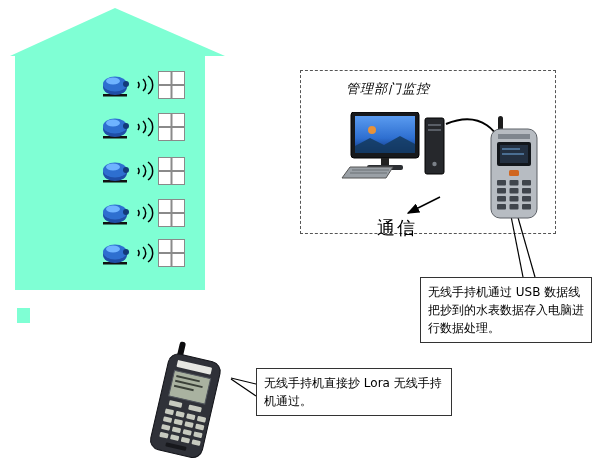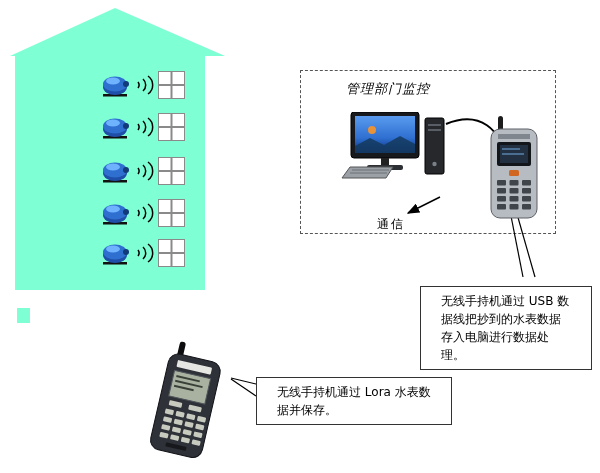--- a/index.html
+++ b/index.html
@@ -42,29 +42,29 @@
   }
   .panel-label {
     position:absolute; left:346px; top:80px; font-size:13px; letter-spacing:1px; z-index:2;font-style:italic;
   }
 
   .monitor-wrap  { position:absolute; left:350px; top:112px; z-index:2; }
   .keyboard-wrap { position:absolute; left:341px; top:165px; z-index:2; }
   .tower-wrap    { position:absolute; left:424px; top:116px; z-index:2; }
   .handheld1-wrap{ position:absolute; left:488px; top:116px; z-index:2; }
 
-  .comm-label { position:absolute; left:377px; top:216px; font-size:12px; letter-spacing:2px; z-index:2; }
+  .comm-label { position:absolute; left:377px; top:216px; font-size:18px; letter-spacing:2px; z-index:2; }
 
   
   .overlay { position:absolute; left:0; top:0; z-index:1; pointer-events:none; }
 
   
   .note {
     position:absolute; background:#fff; border:1px solid #333;
-    font-size:12px; line-height:1.5; padding:5px 20px; z-index:3;margin-top:9px;
+    font-size:12px; line-height:1.5; padding:5px 7px; z-index:3;
   }
   .note-usb  { left:420px; top:277px; width:172px; }
   .note-lora { left:256px; top:368px; width:196px; }
 
   
   .handheld2-wrap {
     position:absolute; left:158px; top:344px; width:58px; height:114px;
     transform:rotate(13deg); transform-origin:50% 50%; z-index:2;
   }
 </style>
@@ -258,21 +258,21 @@
     <path d="M511,216 L523,277" stroke="#000" stroke-width="1.2" fill="none"></path>
     <path d="M517,214 L535,277" stroke="#000" stroke-width="1.2" fill="none"></path>
     <path d="M256,384 L231,378" stroke="#000" stroke-width="1.2" fill="none"></path>
     <path d="M256,396 L231,379" stroke="#000" stroke-width="1.2" fill="none"></path>
   </svg>
 
   <div class="note note-usb">
     <span>无线手持机通过 USB 数据线把抄到的水表数据存入电脑进行数据处理。</span>
   </div>
   <div class="note note-lora">
-    <span>无线手持机通过 Lora 水表数据并保存。</span>
+    <span>无线手持机直接抄 Lora 无线手持机通过。</span>
   </div>
 
   <div class="handheld2-wrap">
     <svg width="58" height="114" viewBox="0 0 58 114">
       <rect x="9" y="0" width="6" height="17" rx="3" fill="#0d0d0f"></rect>
       <rect x="2" y="13" width="53" height="98" rx="10" fill="#2f3138" stroke="#121318"></rect>
       <rect x="11" y="19" width="35" height="7" rx="1" fill="#e6e7e2"></rect>
       <rect x="10" y="30" width="37" height="26" fill="#a9b2a0" stroke="#50555c"></rect>
       <rect x="13" y="34" width="24" height="2" fill="#3a4038"></rect>
       <rect x="13" y="39" width="28" height="2" fill="#3a4038"></rect>

